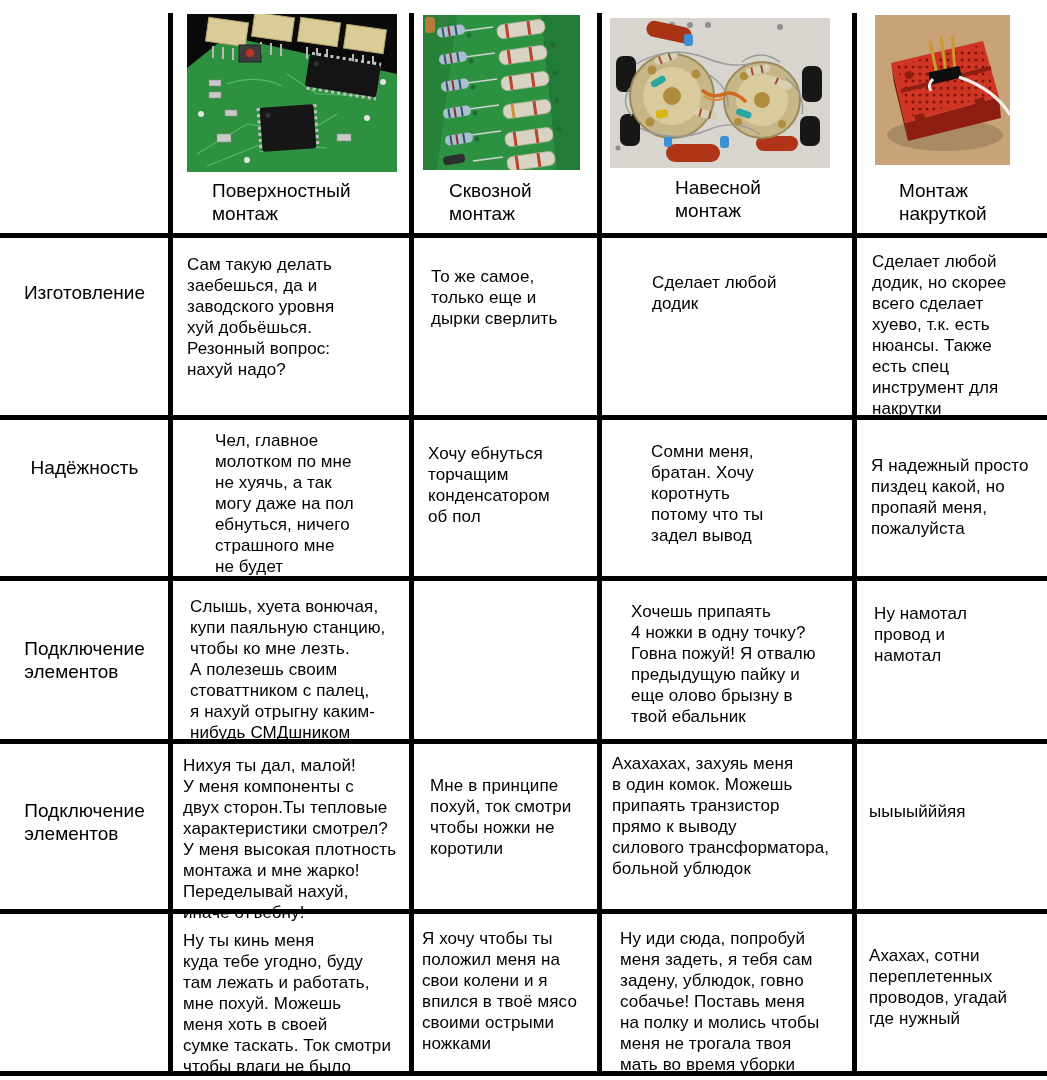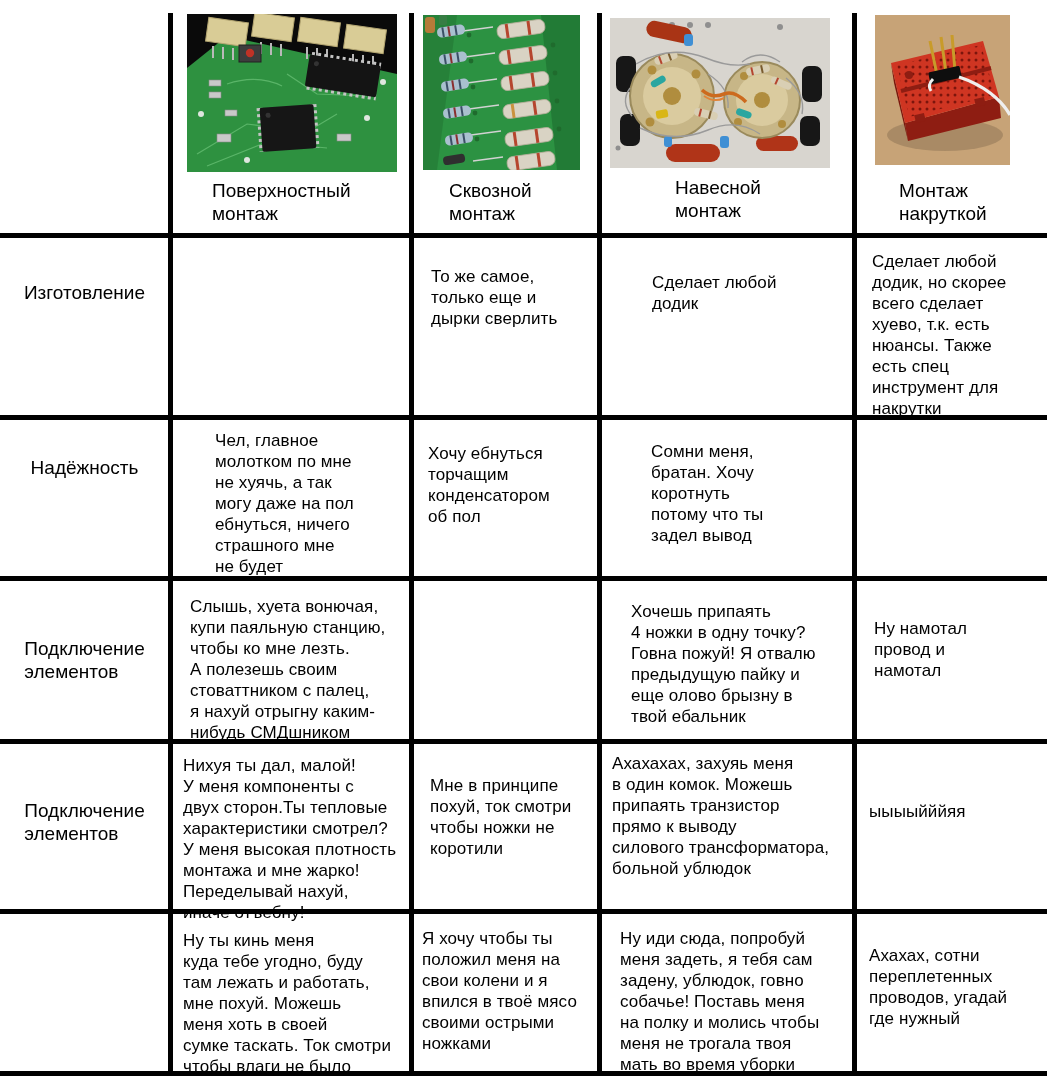--- a/index.html
+++ b/index.html
@@ -316,20 +316,26 @@
   <div class="colhead" style="left:899px;top:179px">Монтаж
 накруткой</div>
 
   <div class="rowlab" style="top:281px"><span>Изготовление</span></div>
   <div class="rowlab" style="top:456px"><span>Надёжность</span></div>
   <div class="rowlab" style="top:637px"><span>Подключение
 элементов</span></div>
   <div class="rowlab" style="top:799px"><span>Подключение
 элементов</span></div>
 
+  <div class="cell" style="left:187px;top:254px;width:215px">Сам такую делать
+заебешься, да и
+заводского уровня
+хуй добьёшься.
+Резонный вопрос:
+нахуй надо?</div>
   <div class="cell" style="left:431px;top:266px;width:165px">То же самое,
 только еще и
 дырки сверлить</div>
   <div class="cell" style="left:652px;top:272px;width:195px">Сделает любой
 додик</div>
   <div class="cell" style="left:872px;top:251px;width:170px">Сделает любой
 додик, но скорее
 всего сделает
 хуево, т.к. есть
 нюансы. Также
@@ -346,35 +352,39 @@
 не будет</div>
   <div class="cell" style="left:428px;top:443px;width:168px">Хочу ебнуться
 торчащим
 конденсатором
 об пол</div>
   <div class="cell" style="left:651px;top:441px;width:195px">Сомни меня,
 братан. Хочу
 коротнуть
 потому что ты
 задел вывод</div>
+  <div class="cell" style="left:871px;top:455px;width:172px">Я надежный просто
+пиздец какой, но
+пропаяй меня,
+пожалуйста</div>
 
   <div class="cell" style="left:190px;top:596px;width:218px">Слышь, хуета вонючая,
 купи паяльную станцию,
 чтобы ко мне лезть.
 А полезешь своим
 стоваттником с палец,
 я нахуй отрыгну каким-
 нибудь СМДшником</div>
   <div class="cell" style="left:631px;top:601px;width:218px">Хочешь припаять
 4 ножки в одну точку?
 Говна пожуй! Я отвалю
 предыдущую пайку и
 еще олово брызну в
 твой ебальник</div>
-  <div class="cell" style="left:874px;top:618px;width:160px">Ну намотал
+  <div class="cell" style="left:874px;top:603px;width:160px">Ну намотал
 провод и
 намотал</div>
 
   <div class="cell" style="left:183px;top:755px;width:226px">Нихуя ты дал, малой!
 У меня компоненты с
 двух сторон.Ты тепловые
 характеристики смотрел?
 У меня высокая плотность
 монтажа и мне жарко!
 Переделывай нахуй,

